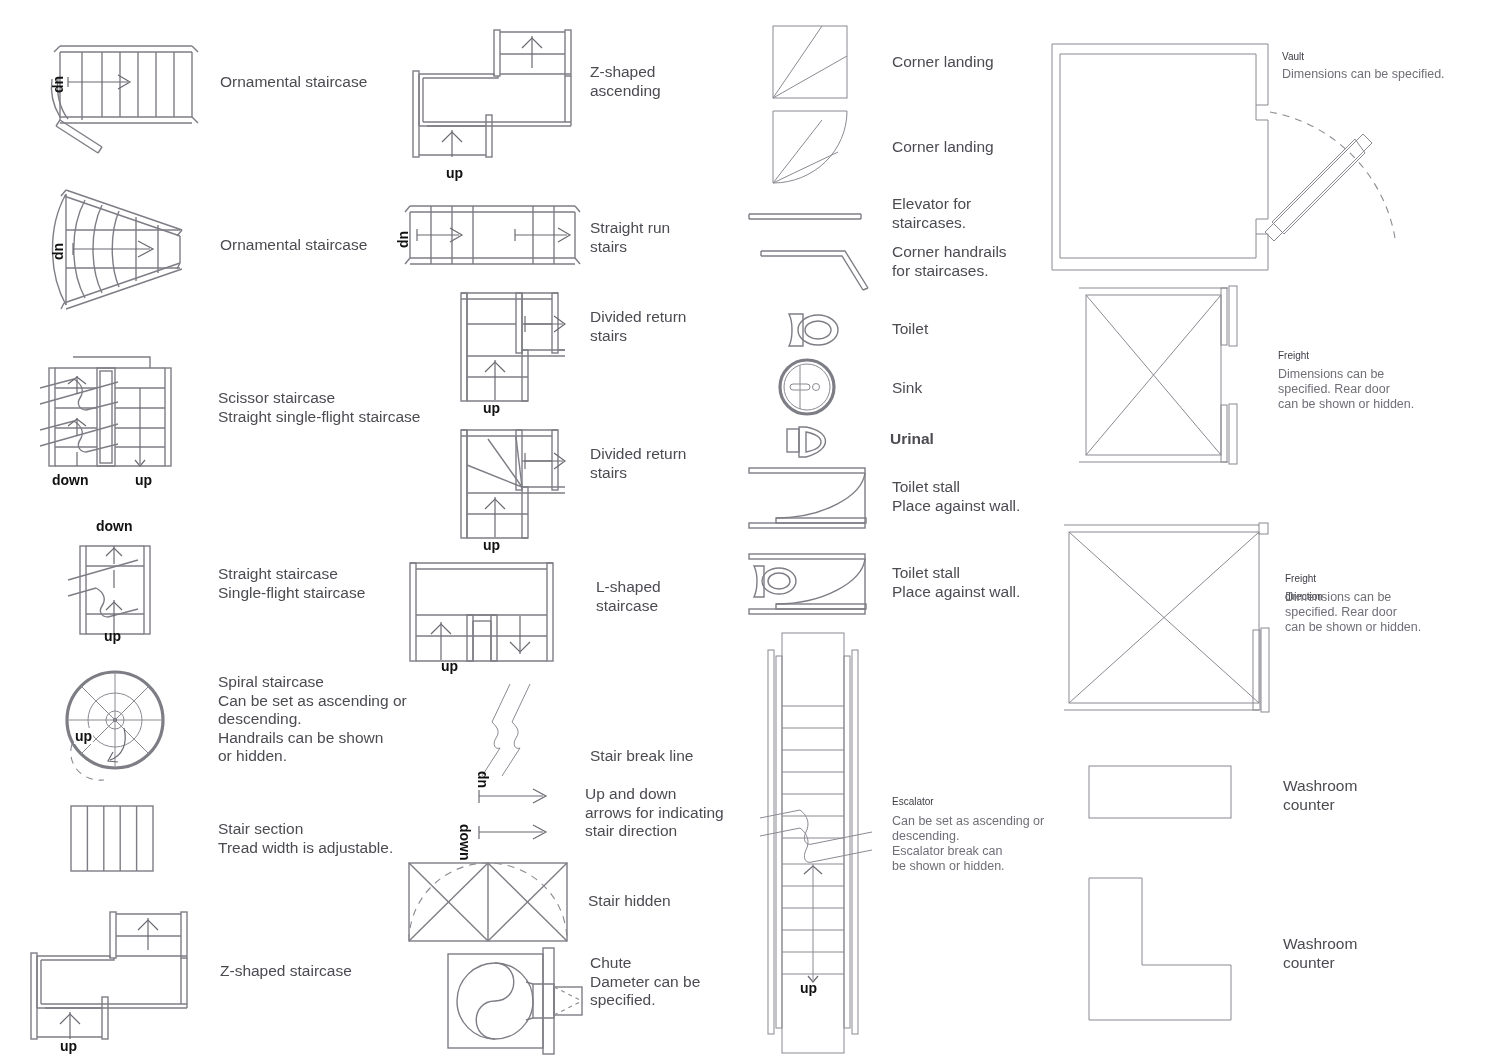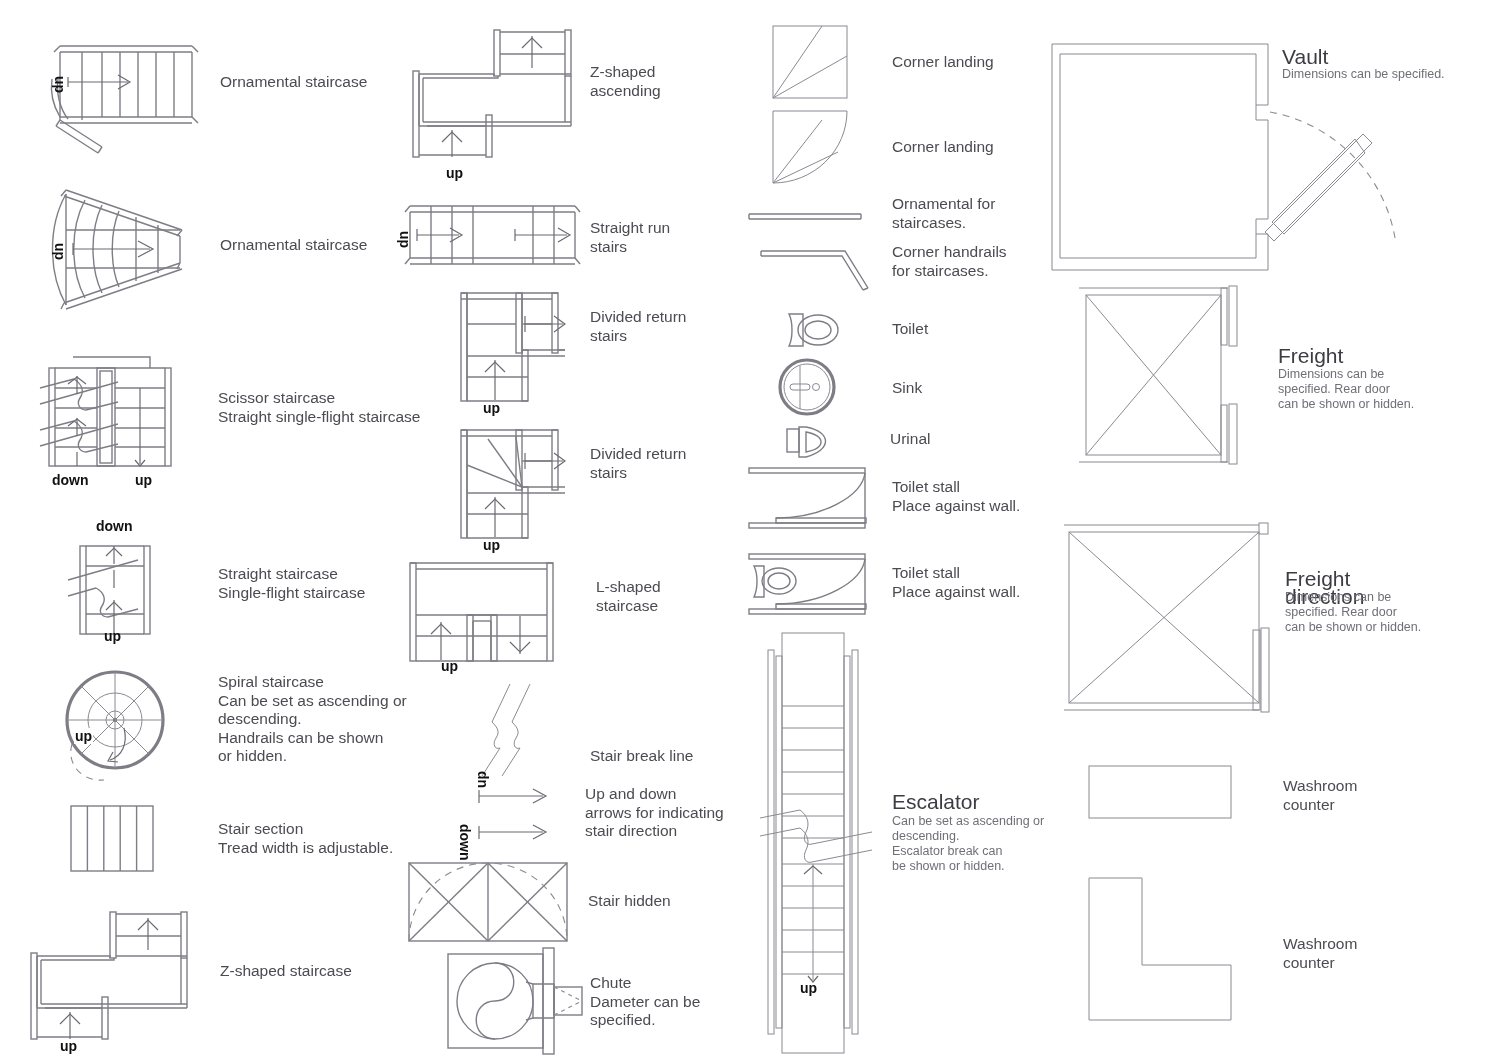--- a/index.html
+++ b/index.html
@@ -31,21 +31,21 @@
   .lbl {
     position: absolute;
     font-size: 15.5px;
     line-height: 18.5px;
     color: #4b4b52;
     white-space: pre-line;
     font-family: "Liberation Sans", sans-serif;
   }
   .lbl-title {
     position: absolute;
-    font-size: 21px;
+    font-size: 10px;
     line-height: 18px;
     color: #3c3c44;
     font-family: "Liberation Sans", sans-serif;
   }
   .lbl-sub {
     position: absolute;
     font-size: 12.5px;
     line-height: 15px;
     color: #6f6f77;
     white-space: pre-line;
@@ -500,21 +500,21 @@
         <path d="M55 19 C 80 19, 80 57, 55 57 C 30 57, 30 95, 55 95"></path>
         <path d="M86 38 L 93 40 L 93 74 L 86 76"></path>
         <polyline points="93,40 114,40 114,74 93,74"></polyline>
         <rect x="114" y="43" width="28" height="28"></rect>
       </g>
       <g class="st-dash" style="stroke-dasharray:4 4;">
         <line x1="114" y1="43" x2="142" y2="57"></line>
         <line x1="114" y1="71" x2="142" y2="57"></line>
       </g>
     </svg>
-    <div class="lbl" style="left:150px; top:30px; width:180px;">Chute
+    <div class="lbl" style="left:150px; top:10px; width:180px;">Chute
 Dameter can be
 specified.</div>
   </div>
 
   <div class="item" style="left:772px; top:25px;">
     <svg class="sym" width="80" height="78" viewBox="0 0 80 78">
       <g class="st-thin">
         <rect x="1" y="1" width="74" height="72"></rect>
         <line x1="1" y1="73" x2="50" y2="1"></line>
         <line x1="1" y1="73" x2="75" y2="31"></line>
@@ -536,21 +536,21 @@
 
   <div class="item" style="left:748px; top:208px;">
     <svg class="sym" width="120" height="20" viewBox="0 0 120 20">
       <g class="st">
         <line x1="1" y1="6" x2="113" y2="6"></line>
         <line x1="1" y1="11" x2="113" y2="11"></line>
         <line x1="113" y1="6" x2="113" y2="11"></line>
         <line x1="1" y1="6" x2="1" y2="11"></line>
       </g>
     </svg>
-    <div class="lbl" style="left:144px; top:-13px; width:170px;">Ornamental for
+    <div class="lbl" style="left:144px; top:-13px; width:170px;">Elevator for
 staircases.</div>
   </div>
 
   <div class="item" style="left:760px; top:248px;">
     <svg class="sym" width="120" height="45" viewBox="0 0 120 45">
       <g class="st">
         <polyline points="1,3 85,3 108,40"></polyline>
         <polyline points="1,8 82,8 103,42"></polyline>
         <line x1="108" y1="40" x2="103" y2="42"></line>
         <line x1="1" y1="3" x2="1" y2="8"></line>
@@ -583,21 +583,21 @@
   </div>
 
   <div class="item" style="left:784px; top:424px;">
     <svg class="sym" width="58" height="38" viewBox="0 0 58 38">
       <g class="st">
         <rect x="3" y="5" width="12" height="23"></rect>
         <path d="M15 3 L 22 3 C 48 8, 48 26, 22 33 L 15 33 Z"></path>
         <path d="M22 8 C 42 12, 42 24, 22 28 Z"></path>
       </g>
     </svg>
-    <div class="lbl" style="left:106px; top:6px; width:140px;">Urinal</div>
+    <div class="lbl" style="left:106px; top:6px; width:140px;font-weight:bold;">Urinal</div>
   </div>
 
   <div class="item" style="left:748px; top:466px;">
     <svg class="sym" width="125" height="66" viewBox="0 0 125 66">
       <g class="st">
         <rect x="1" y="2" width="116" height="5"></rect>
         <rect x="1" y="57" width="116" height="5"></rect>
         <line x1="117" y1="7" x2="117" y2="57"></line>
         <rect x="28" y="52" width="90" height="5"></rect>
         <path d="M28 52 C 75 52, 114 30, 117 7" fill="none"></path>

